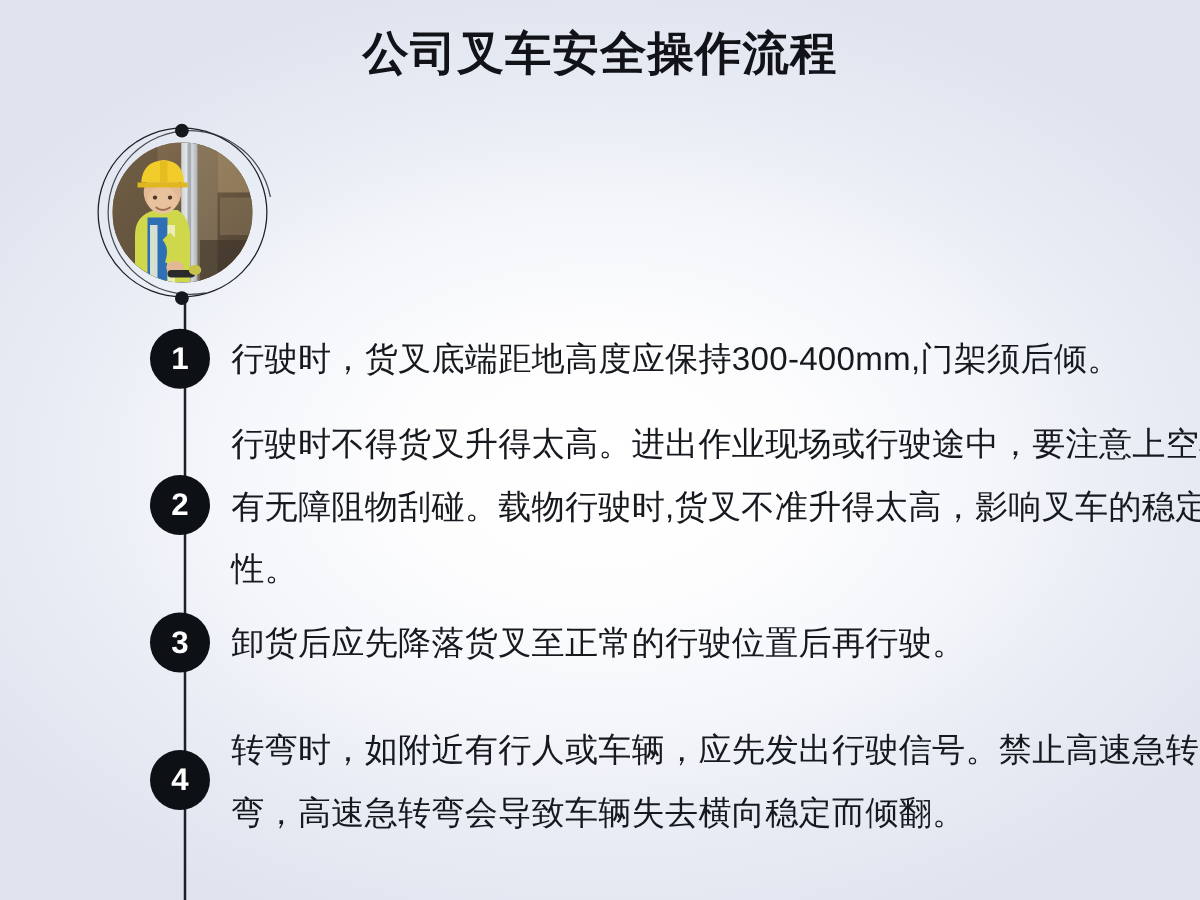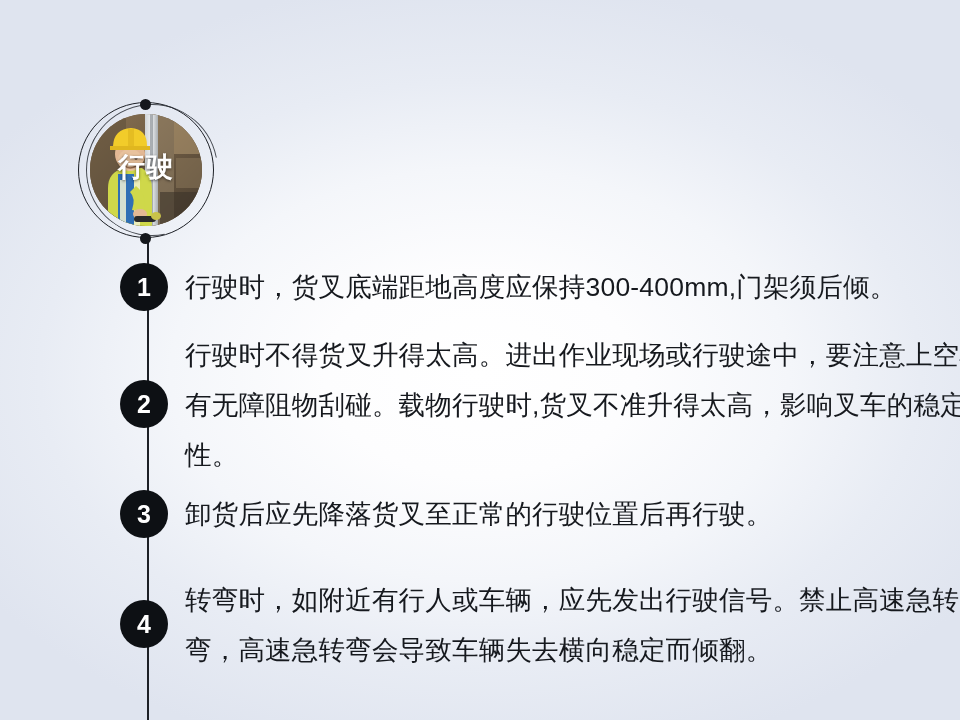--- a/index.html
+++ b/index.html
@@ -156,20 +156,21 @@
 
   #step-4 { top: 575px; }
   #step-4 .step-bullet { top: 25px; }
   #step-4 .step-text   { top: 0px; }
 </style>
 </head>
 <body>
 
 <div id="slide">
 
+  <div id="slide-title">公司叉车安全操作流程</div>
 
   <div id="timeline-spine"></div>
 
   <div id="photo-badge">
     <div id="badge-ring-outer"></div>
     <div id="badge-ring-accent"></div>
 
     <div id="badge-photo">
       <svg class="ph-svg" viewBox="0 0 112 112" xmlns="http://www.w3.org/2000/svg" aria-hidden="true">
         <defs>
@@ -212,21 +213,20 @@
         <circle cx="34" cy="44" r="1.7" fill="#4a3526"></circle>
         <circle cx="46" cy="44" r="1.7" fill="#4a3526"></circle>
         <path d="M35 52 Q40 56 46 52" stroke="#9a6f50" stroke-width="1.6" fill="none" stroke-linecap="round"></path>
 
         <ellipse cx="50" cy="100" rx="7" ry="5" fill="#e3b894"></ellipse>
         <rect x="44" y="102" width="22" height="6" rx="3" fill="#2a2a2a"></rect>
         <ellipse cx="66" cy="102" rx="5" ry="4" fill="#c9c24a"></ellipse>
       </svg>
     </div>
 
-    <div id="badge-label">行驶</div>
 
     <div class="badge-dot" id="badge-dot-top"></div>
     <div class="badge-dot" id="badge-dot-bottom"></div>
   </div>
 
   <div class="step" id="step-1">
     <div class="step-bullet">1</div>
     <div class="step-text">行驶时，货叉底端距地高度应保持300-400mm,门架须后倾。</div>
   </div>
 

